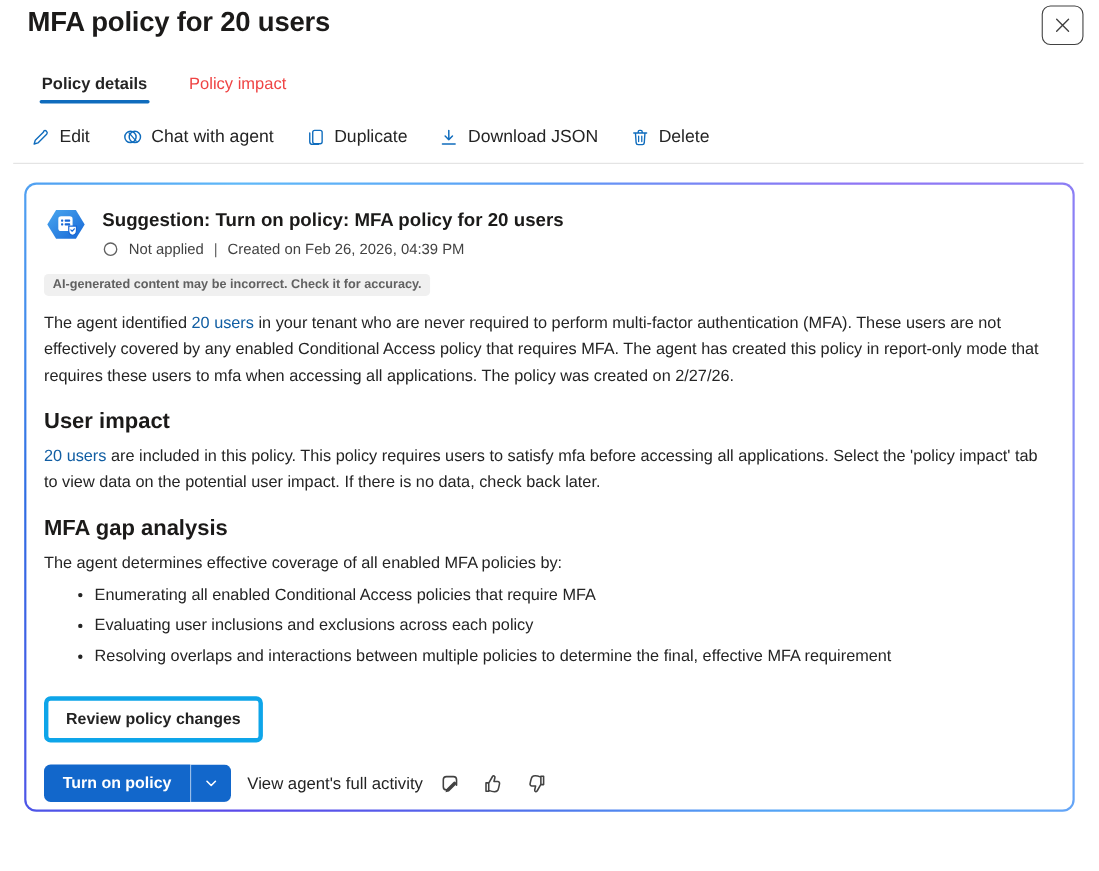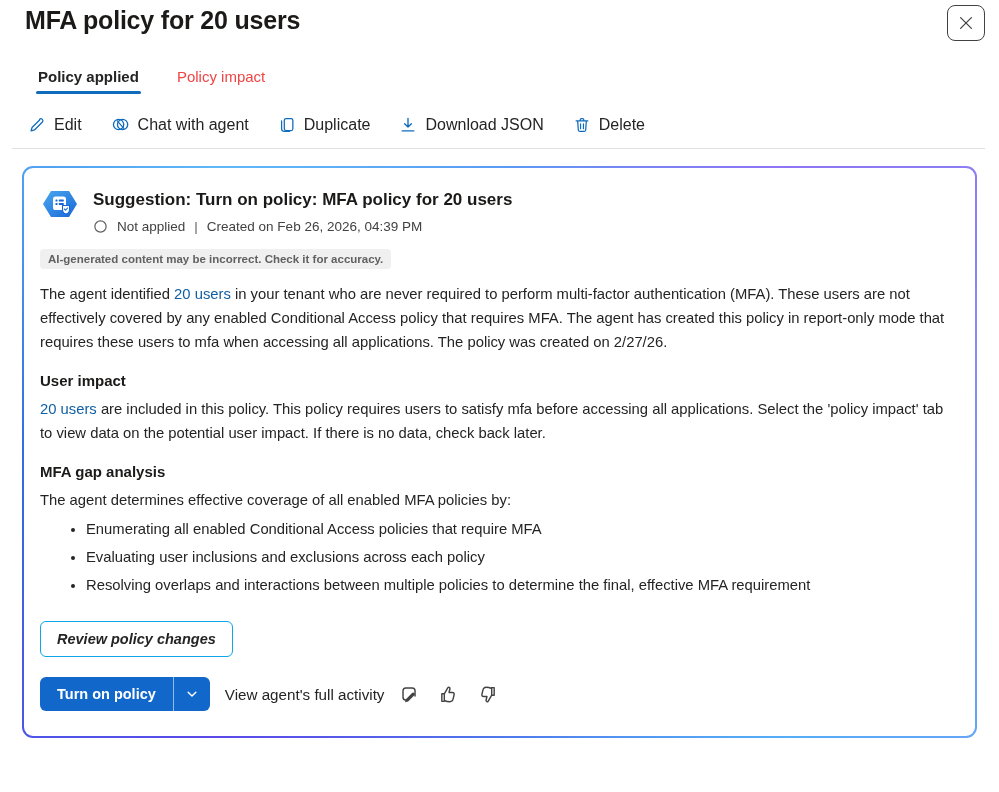--- a/index.html
+++ b/index.html
@@ -45,28 +45,28 @@
   .card-title { font-size:17px; font-weight:700; margin:6px 0 0; color:#1b1a19; }
   .meta { display:flex; align-items:center; gap:9px; margin-top:9px; color:#424242; font-size:13.5px; }
   .meta .sep { color:#616161; }
   .ai-badge {
     display:inline-block; margin-top:15px;
     background:#f0f0f0; color:#616161; border-radius:4px;
     padding:4px 8px; font-size:11.5px; font-weight:600;
   }
   .para { font-size:14.8px; line-height:24px; margin:13px 0 0; }
   .para a, .inline-link { color:#115ea3; text-decoration:none; cursor:pointer; }
-  .sec-heading { font-size:15px; font-weight:700; margin:18px 0 0; color:#1b1a19; }
+  .sec-heading { font-size:20px; font-weight:700; margin:18px 0 0; color:#1b1a19; }
   .para.tight { margin-top:8px; }
   ul.gap-list { margin:5px 0 0; padding-left:46px; }
   ul.gap-list li { font-size:14.8px; line-height:22px; margin:6px 0; }
   .review-btn {
-    margin-top:19px; background:#fff; border:1px solid #0ea5e9; border-radius:6px;
+    margin-top:19px; background:#fff; border:4px solid #0ea5e9; border-radius:6px;
     padding:9px 16px; font-size:14.5px; font-weight:600; color:#242424;
-    font-family:"Liberation Sans", sans-serif; cursor:pointer; display:inline-block;font-style:italic;
+    font-family:"Liberation Sans", sans-serif; cursor:pointer; display:inline-block;
   }
   .bottom-row { display:flex; align-items:center; margin-top:20px; }
   .split-btn { display:flex; }
   .split-main {
     background:#1267cb; color:#fff; border:none; border-radius:6px 0 0 6px;
     font-size:14.5px; font-weight:600; padding:9px 17px; cursor:pointer;
     font-family:"Liberation Sans", sans-serif;
   }
   .split-chev {
     background:#1267cb; border:none; border-left:1px solid rgba(255,255,255,.55);
@@ -85,21 +85,21 @@
   <button class="close-btn">
     <span style="display:flex;">
       <svg width="18" height="18" viewBox="0 0 20 20">
           <path d="M4 4l12 12M16 4L4 16" stroke="#424242" stroke-width="1.4" stroke-linecap="round"></path>
         </svg>
     </span>
   </button>
 </div>
 
 <div class="tabs">
-  <div class="tab active">Policy applied</div>
+  <div class="tab active">Policy details</div>
   <div class="tab">Policy impact</div>
 </div>
 
 <div class="toolbar">
   <div class="tb-item">
     <span style="display:flex;">
       <svg width="18" height="18" viewBox="0 0 20 20">
           <path d="M12.9 3.6a2.2 2.2 0 0 1 3.1 3.1L7.2 15.5 3.4 16.6l1.1-3.8 8.4-8.4z" fill="none" stroke="#0f6cbd" stroke-width="1.4" stroke-linejoin="round"></path>
         </svg>
     </span>

